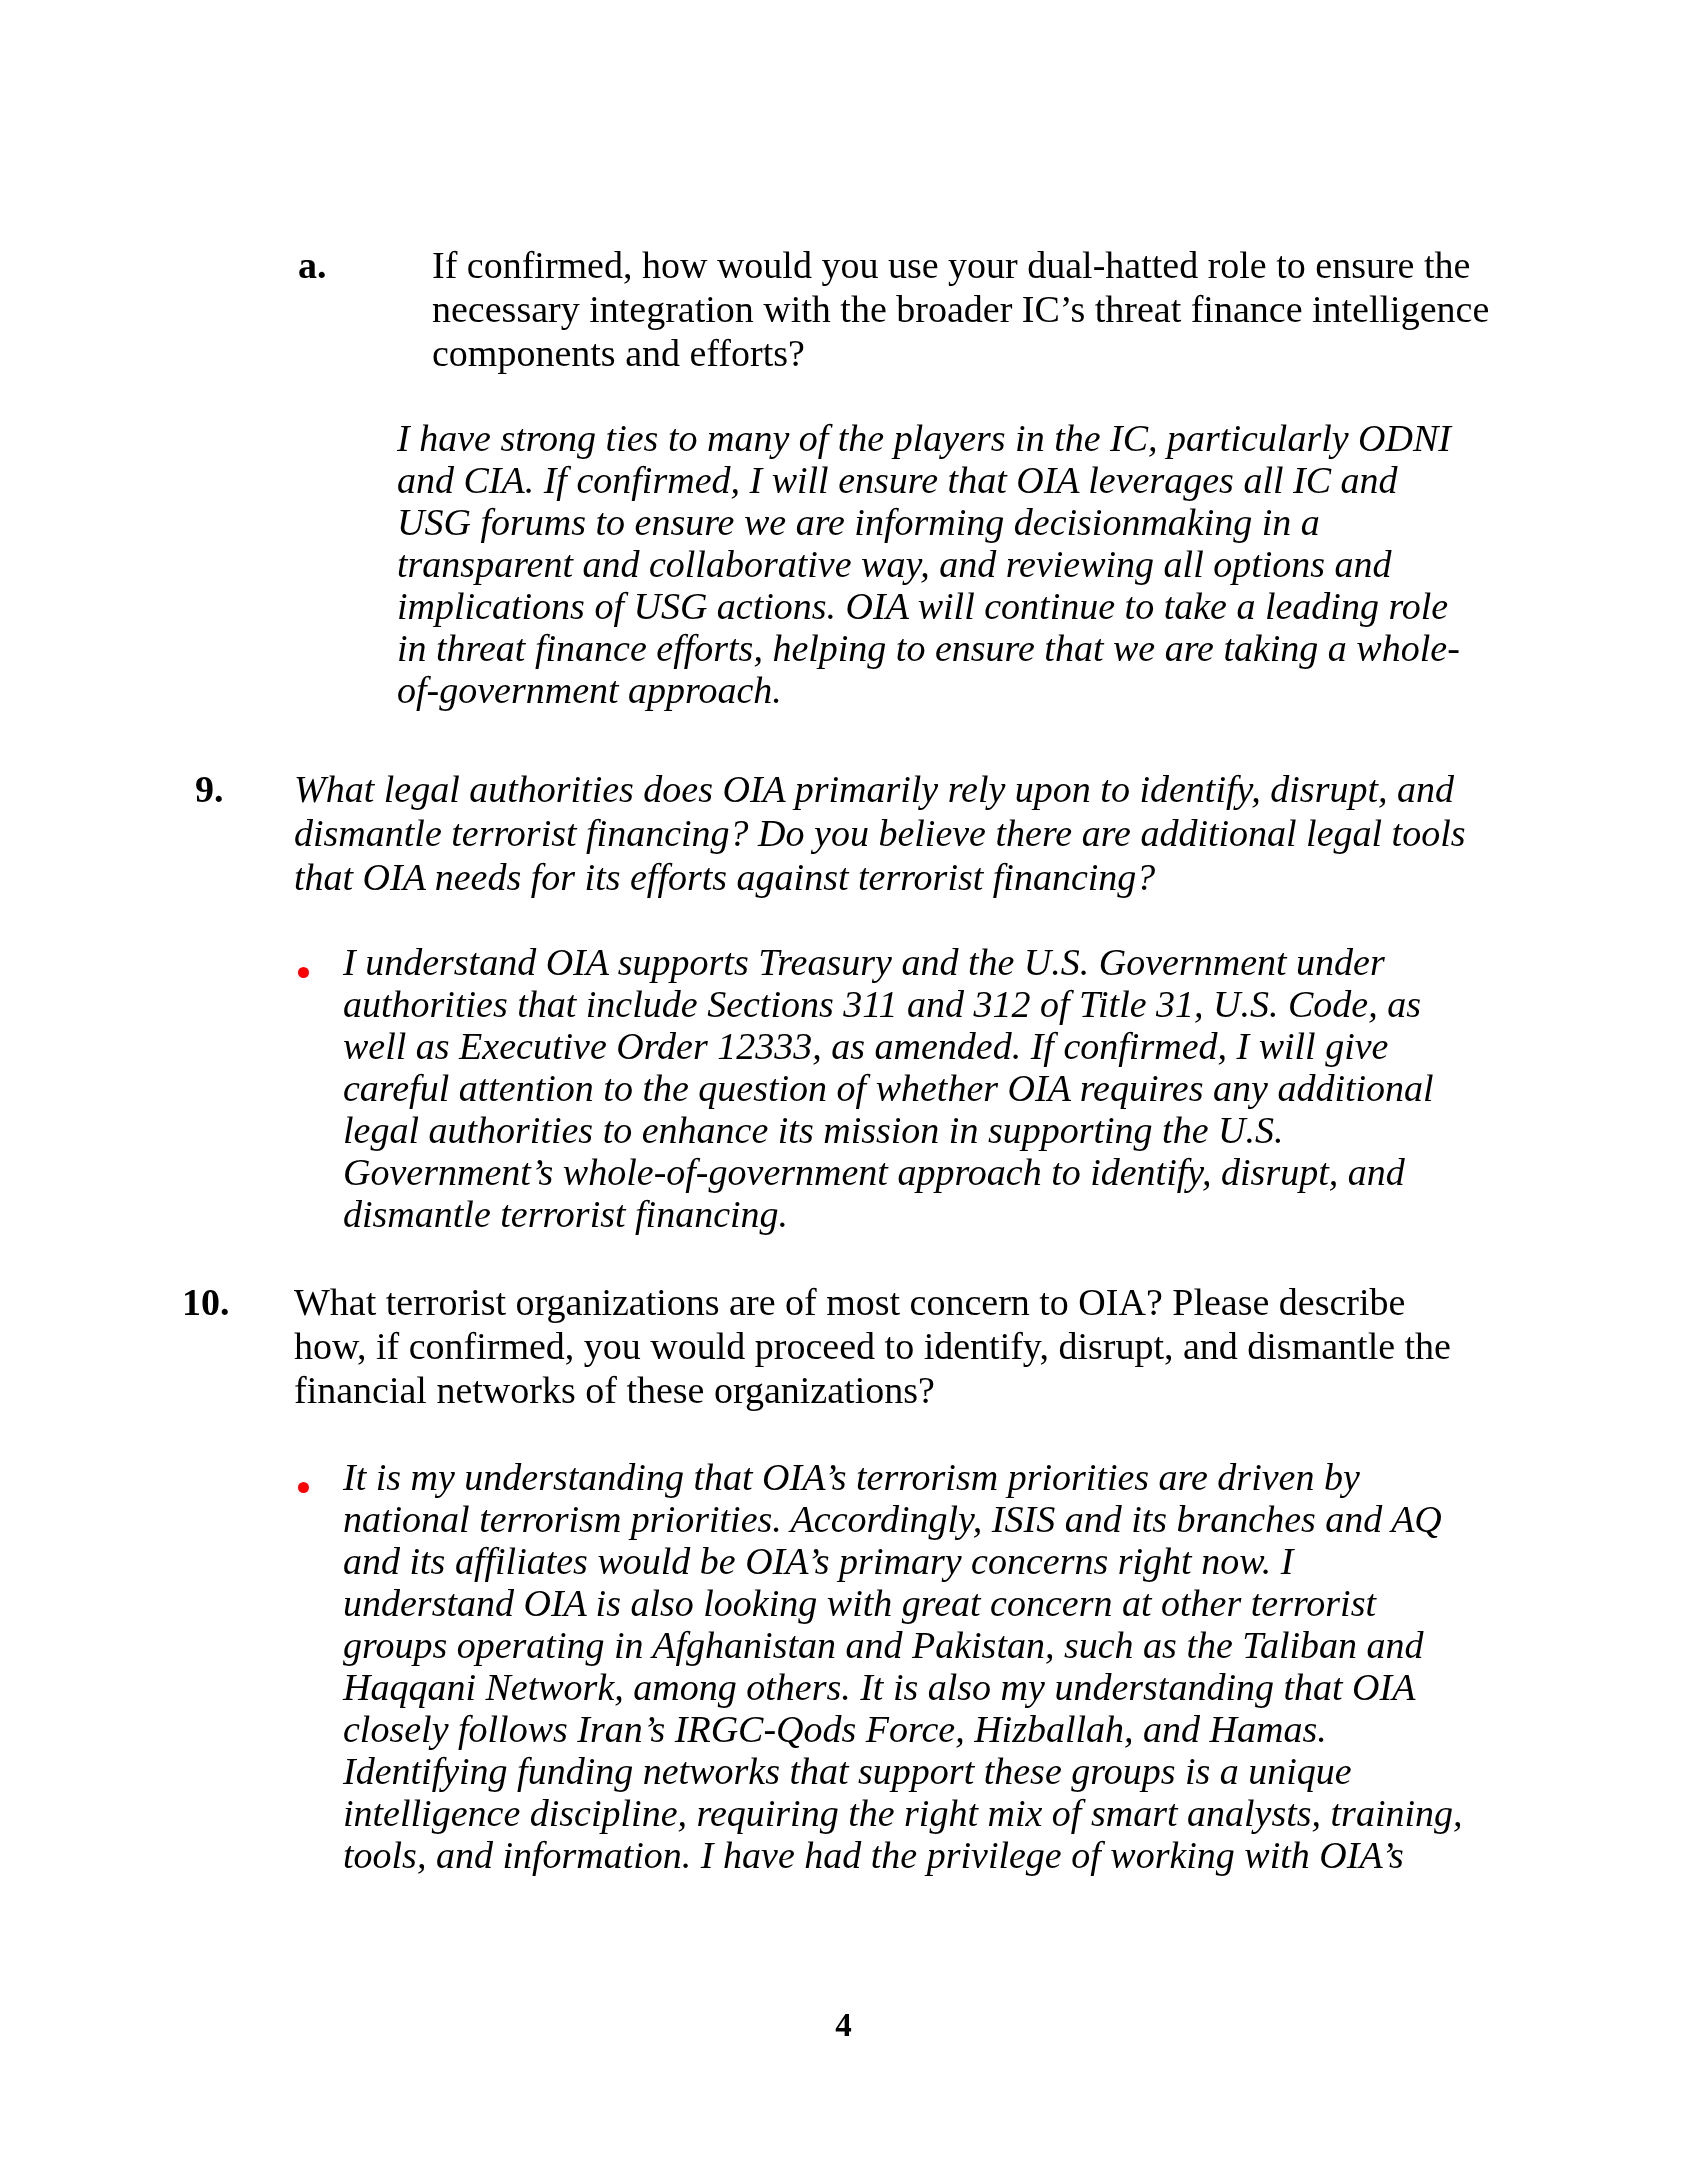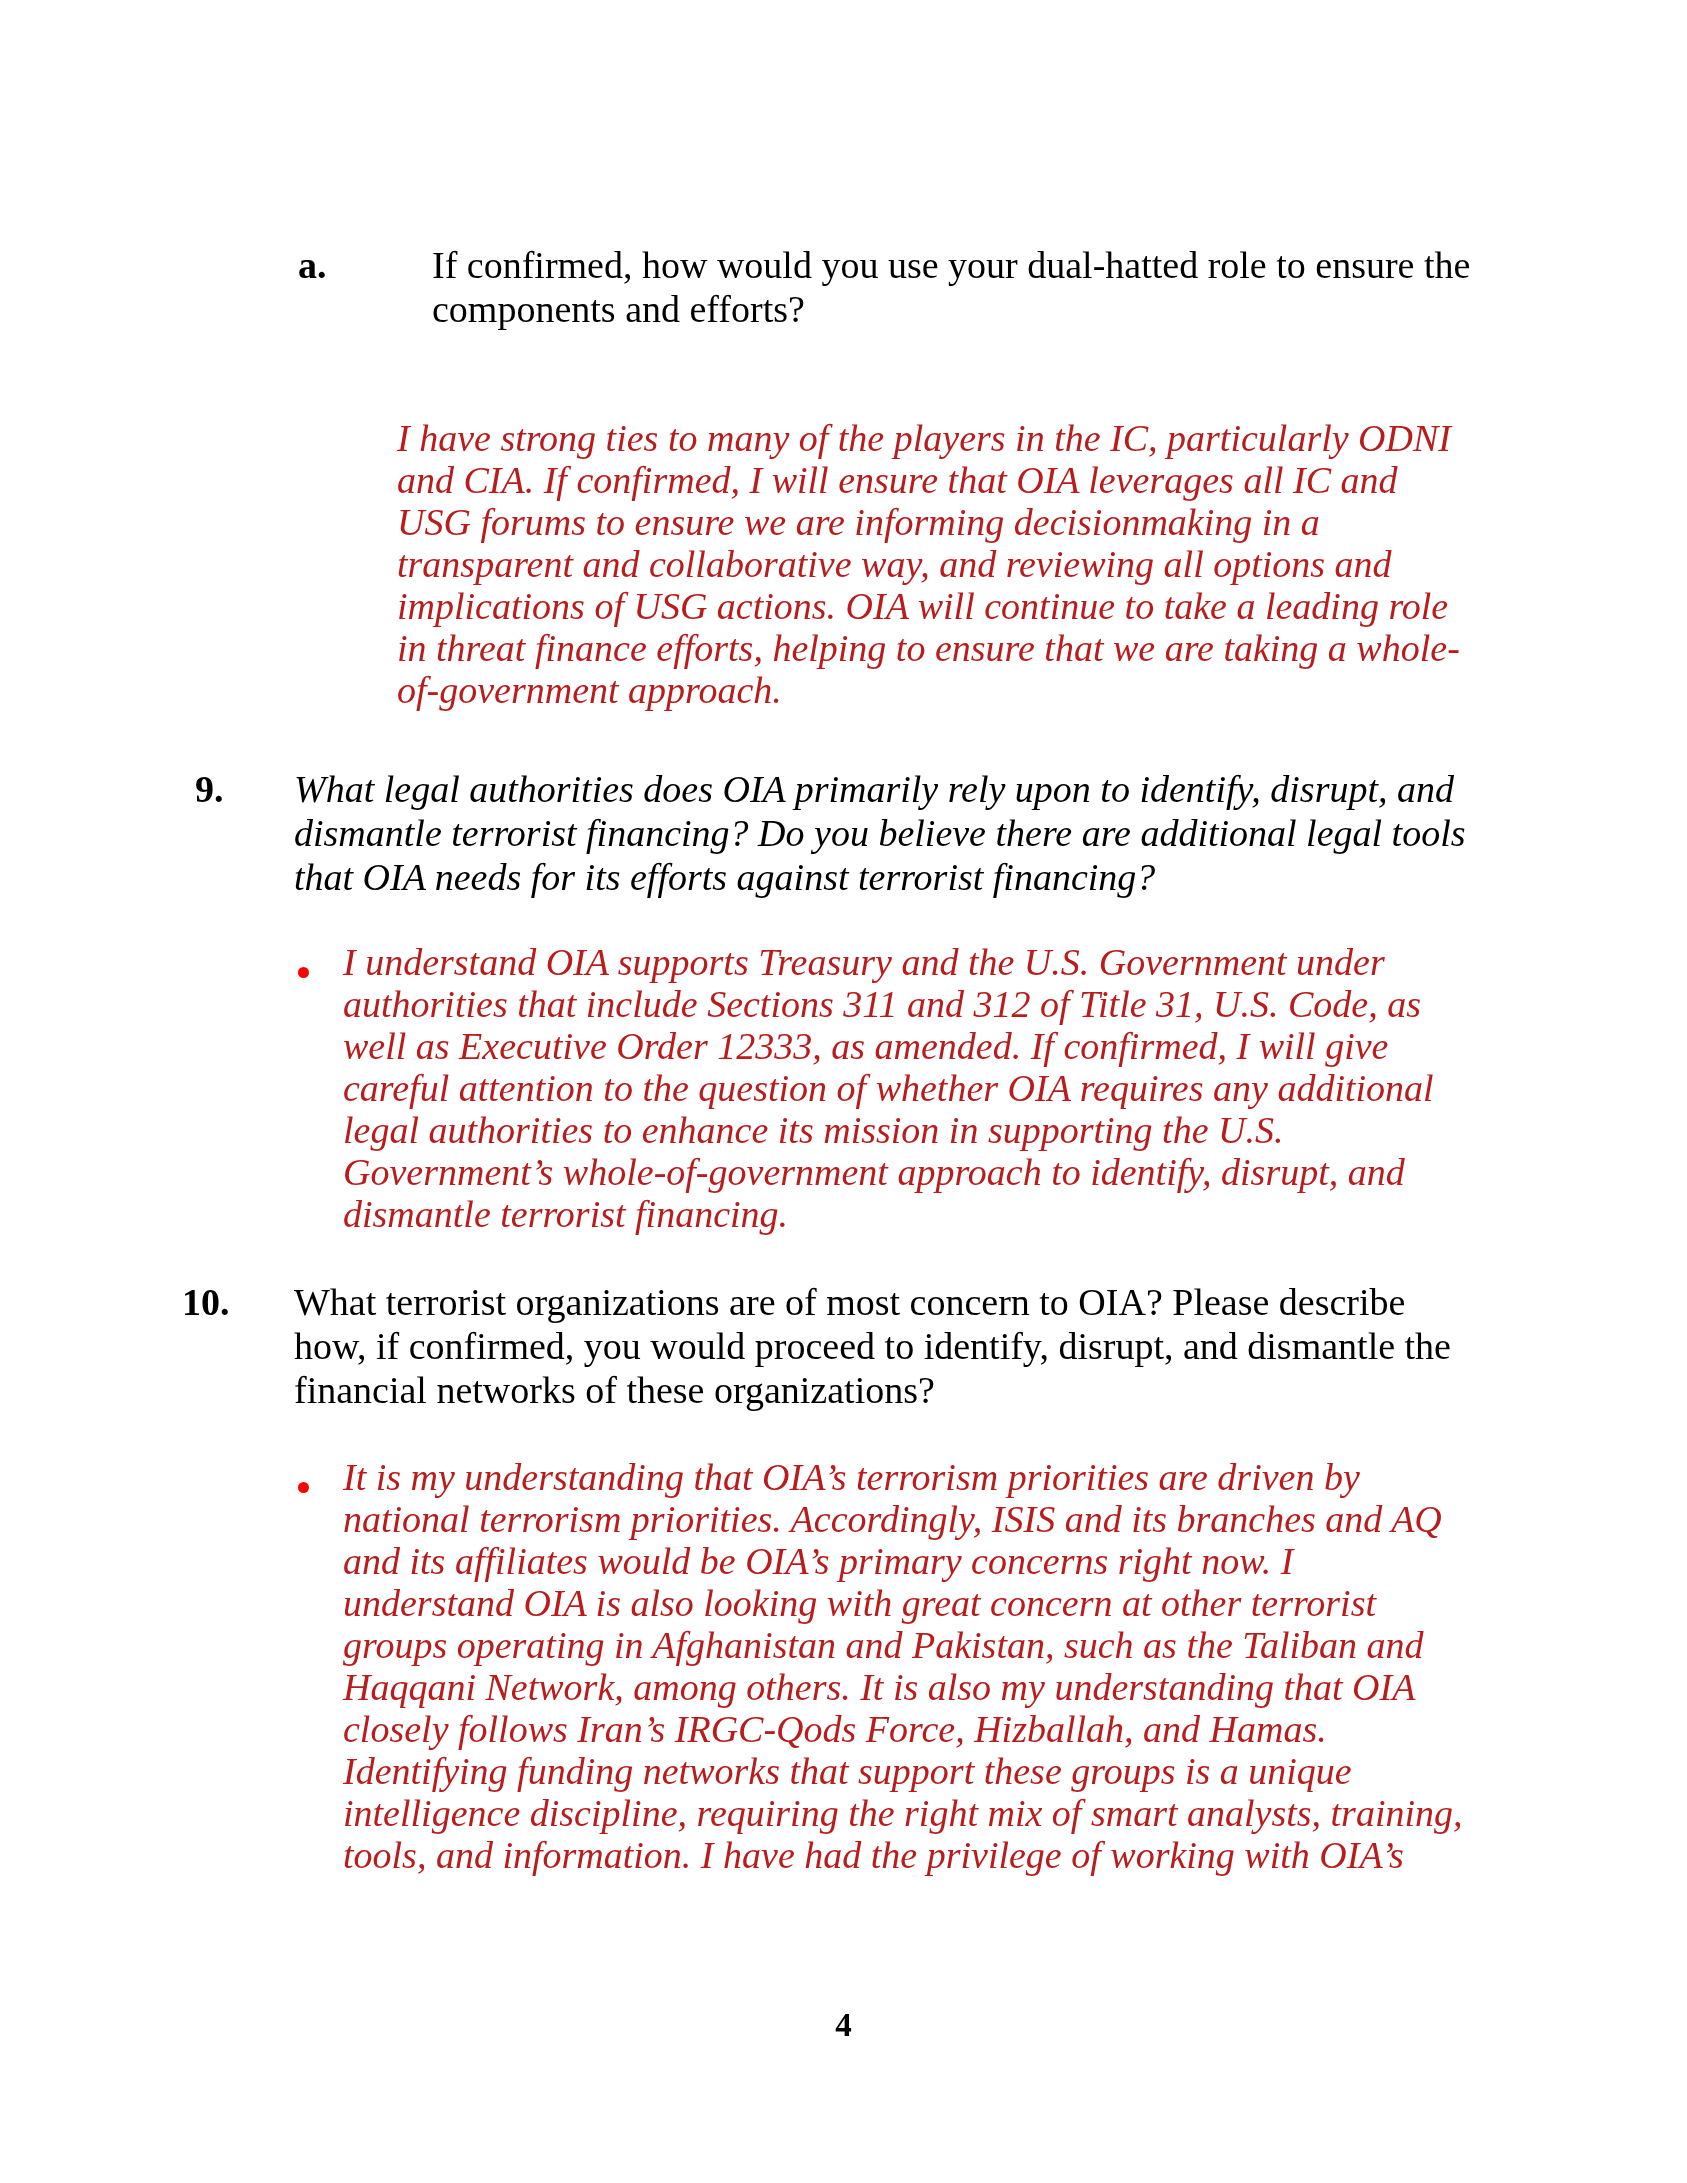--- a/index.html
+++ b/index.html
@@ -3,34 +3,35 @@
 <meta charset="utf-8">
 <style>
   html, body { margin: 0; padding: 0; background: #ffffff; }
   body { width: 1687px; height: 2183px; position: relative; overflow: hidden;
          font-family: "Liberation Serif", "DejaVu Serif", serif; color: #000; }
   .page { position: absolute; inset: 0; }
   .block { position: absolute; }
   .label { position: absolute; font-weight: bold; font-size: 38px; line-height: 44px; }
   .q-line { font-size: 38px; line-height: 44px; white-space: nowrap; height: 44px; }
   .a-line { font-size: 38px; line-height: 42px; white-space: nowrap; height: 42px;
-            font-style: italic; color: #b91c1c; }
+            font-style: italic; color: #000000; }
   .bullet { position: absolute; width: 11.2px; height: 11.2px; border-radius: 50%;
             background: #ff0000; }
   .page-num { position: absolute; left: 0; width: 1687px; text-align: center;
               top: 2005px; font-weight: bold; font-size: 33px; line-height: 40px; }
 </style>
 </head>
 <body>
 
 <div class="page">
 
   <div class="label" style="left:298px; top:243px;">a.</div>
   <div class="block" style="left:397px; top:243px;margin-left:35px;">
     <div class="q-line">If confirmed, how would you use your dual-hatted role to ensure the</div>
+    <div class="q-line">necessary integration with the broader IC’s threat finance intelligence</div>
     <div class="q-line">components and efforts?</div>
   </div>
   <div class="block" style="left:397px; top:417px;">
     <div class="a-line">I have strong ties to many of the players in the IC, particularly ODNI</div>
     <div class="a-line">and CIA.  If confirmed, I will ensure that OIA leverages all IC and</div>
     <div class="a-line">USG forums to ensure we are informing decisionmaking in a</div>
     <div class="a-line">transparent and collaborative way, and reviewing all options and</div>
     <div class="a-line">implications of USG actions. OIA will continue to take a leading role</div>
     <div class="a-line">in threat finance efforts, helping to ensure that we are taking a whole-</div>
     <div class="a-line">of-government approach.</div>

